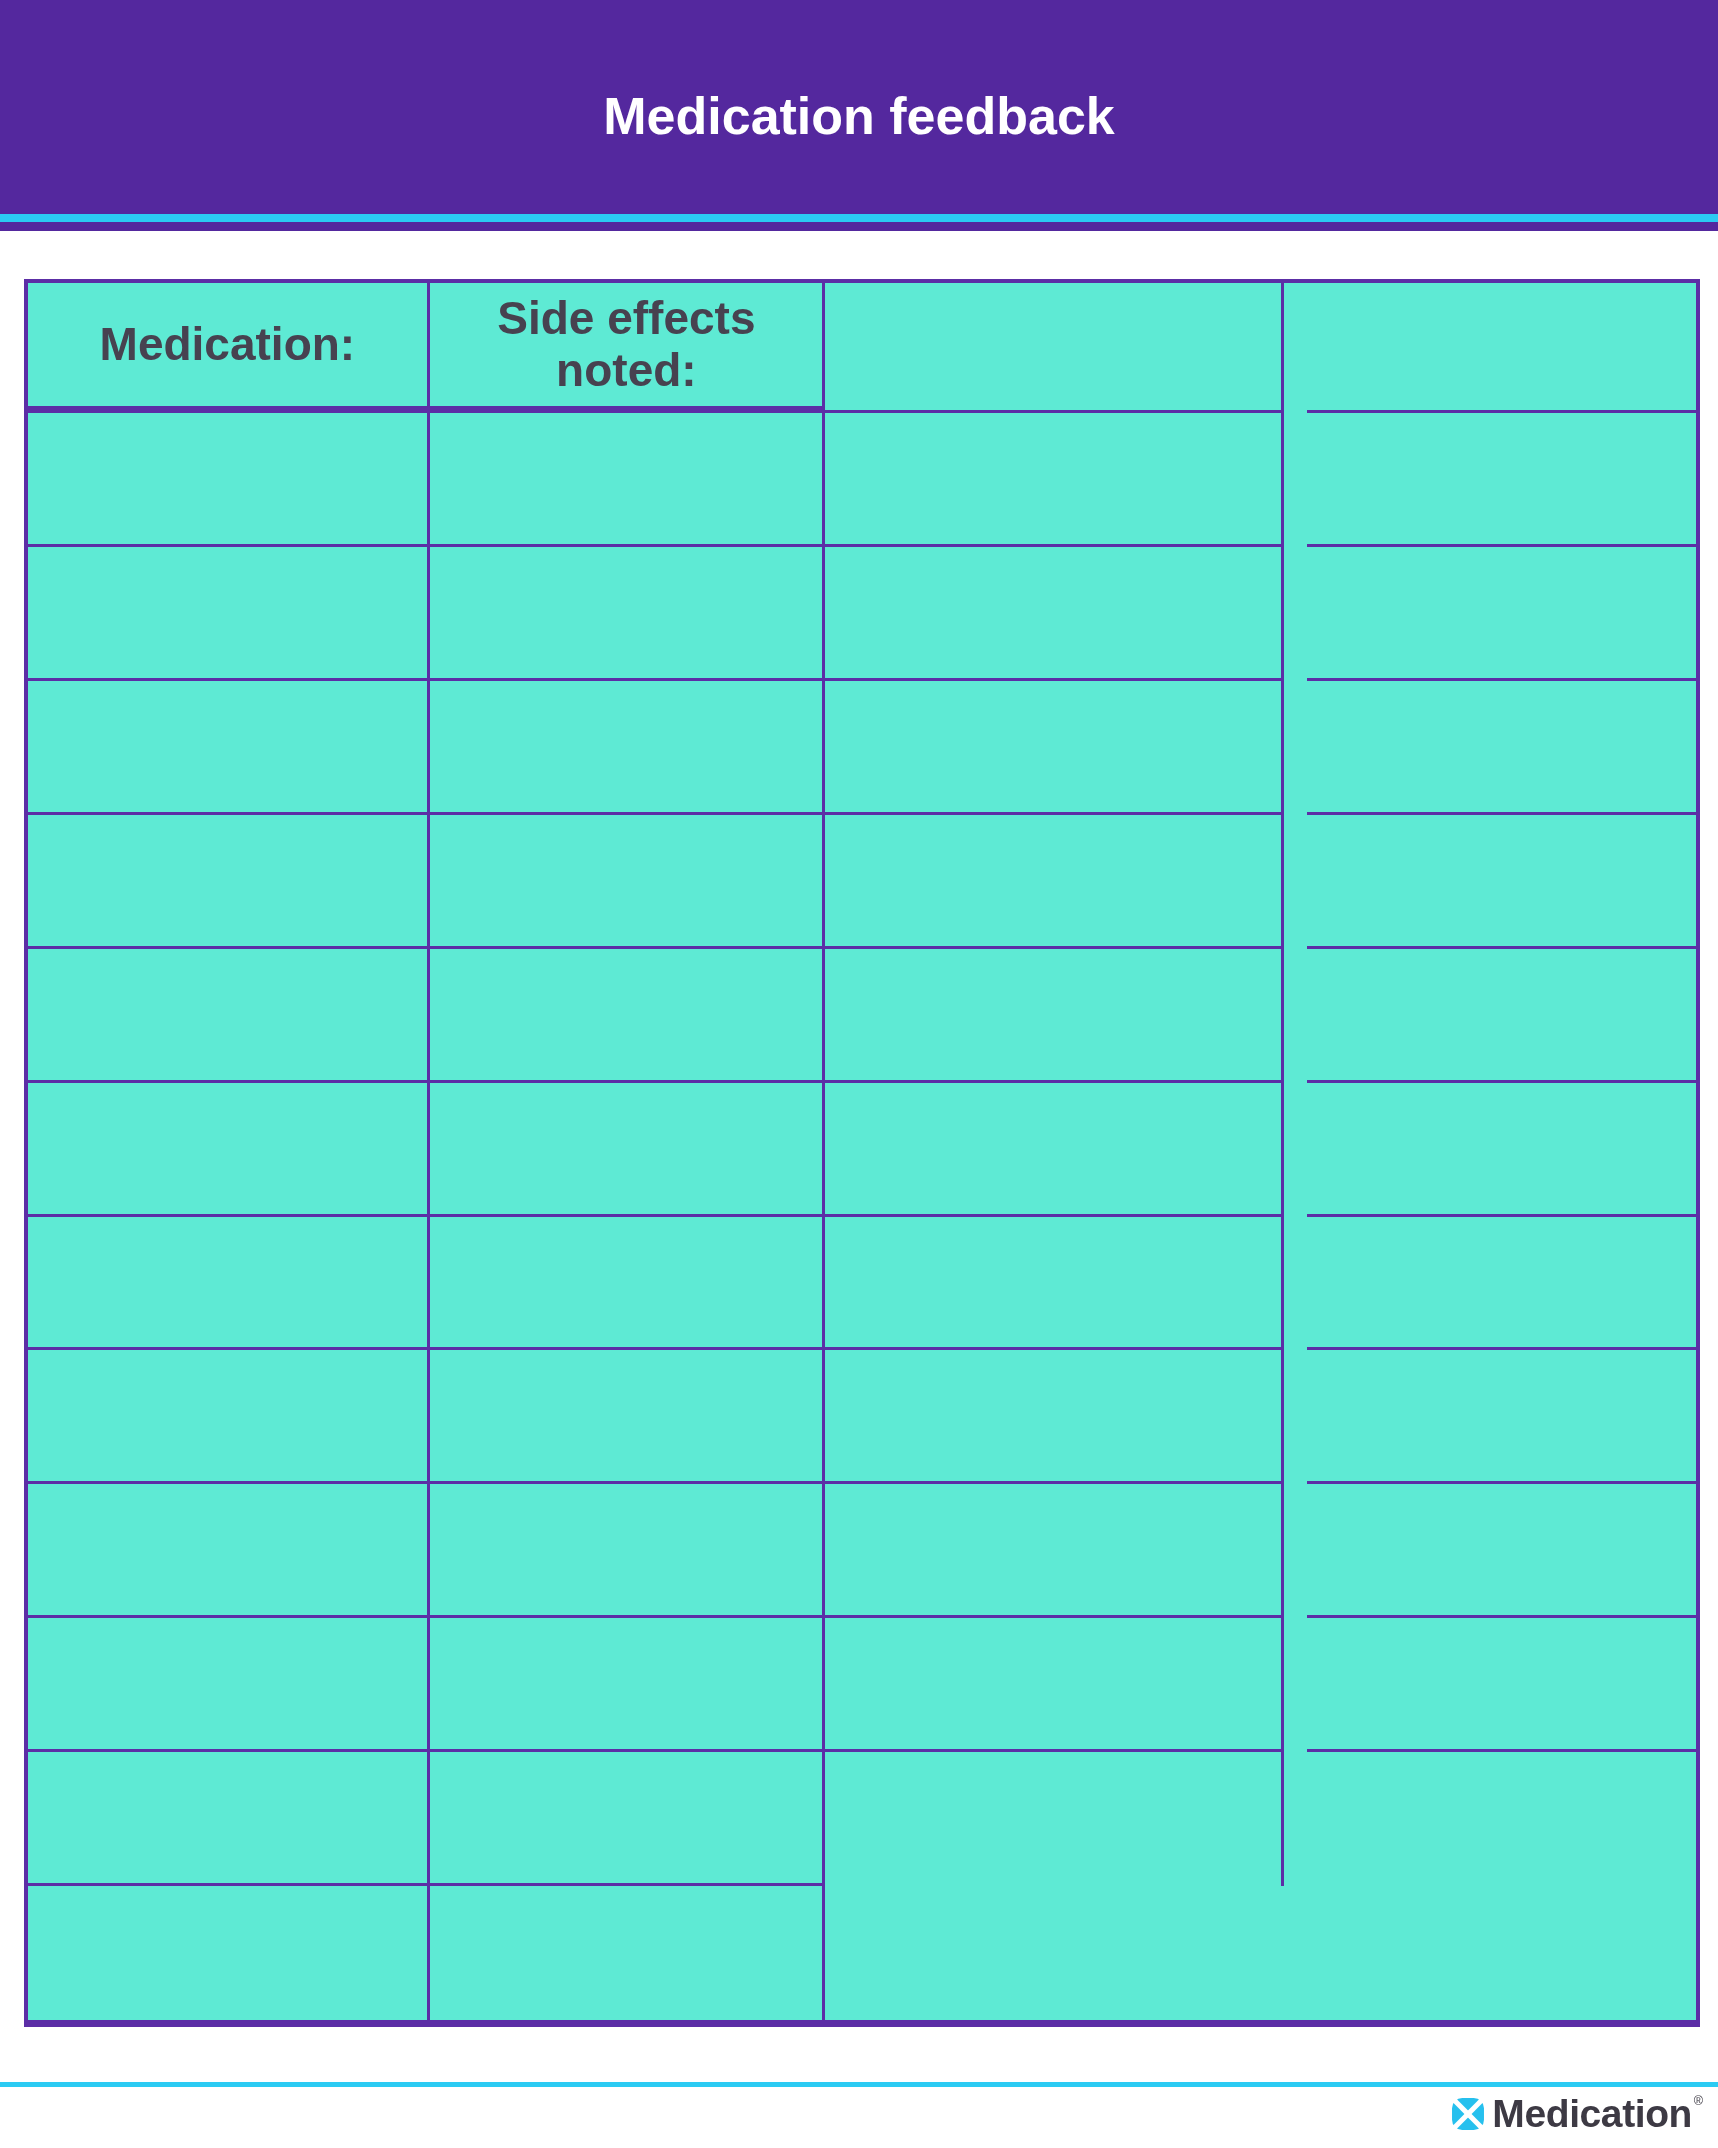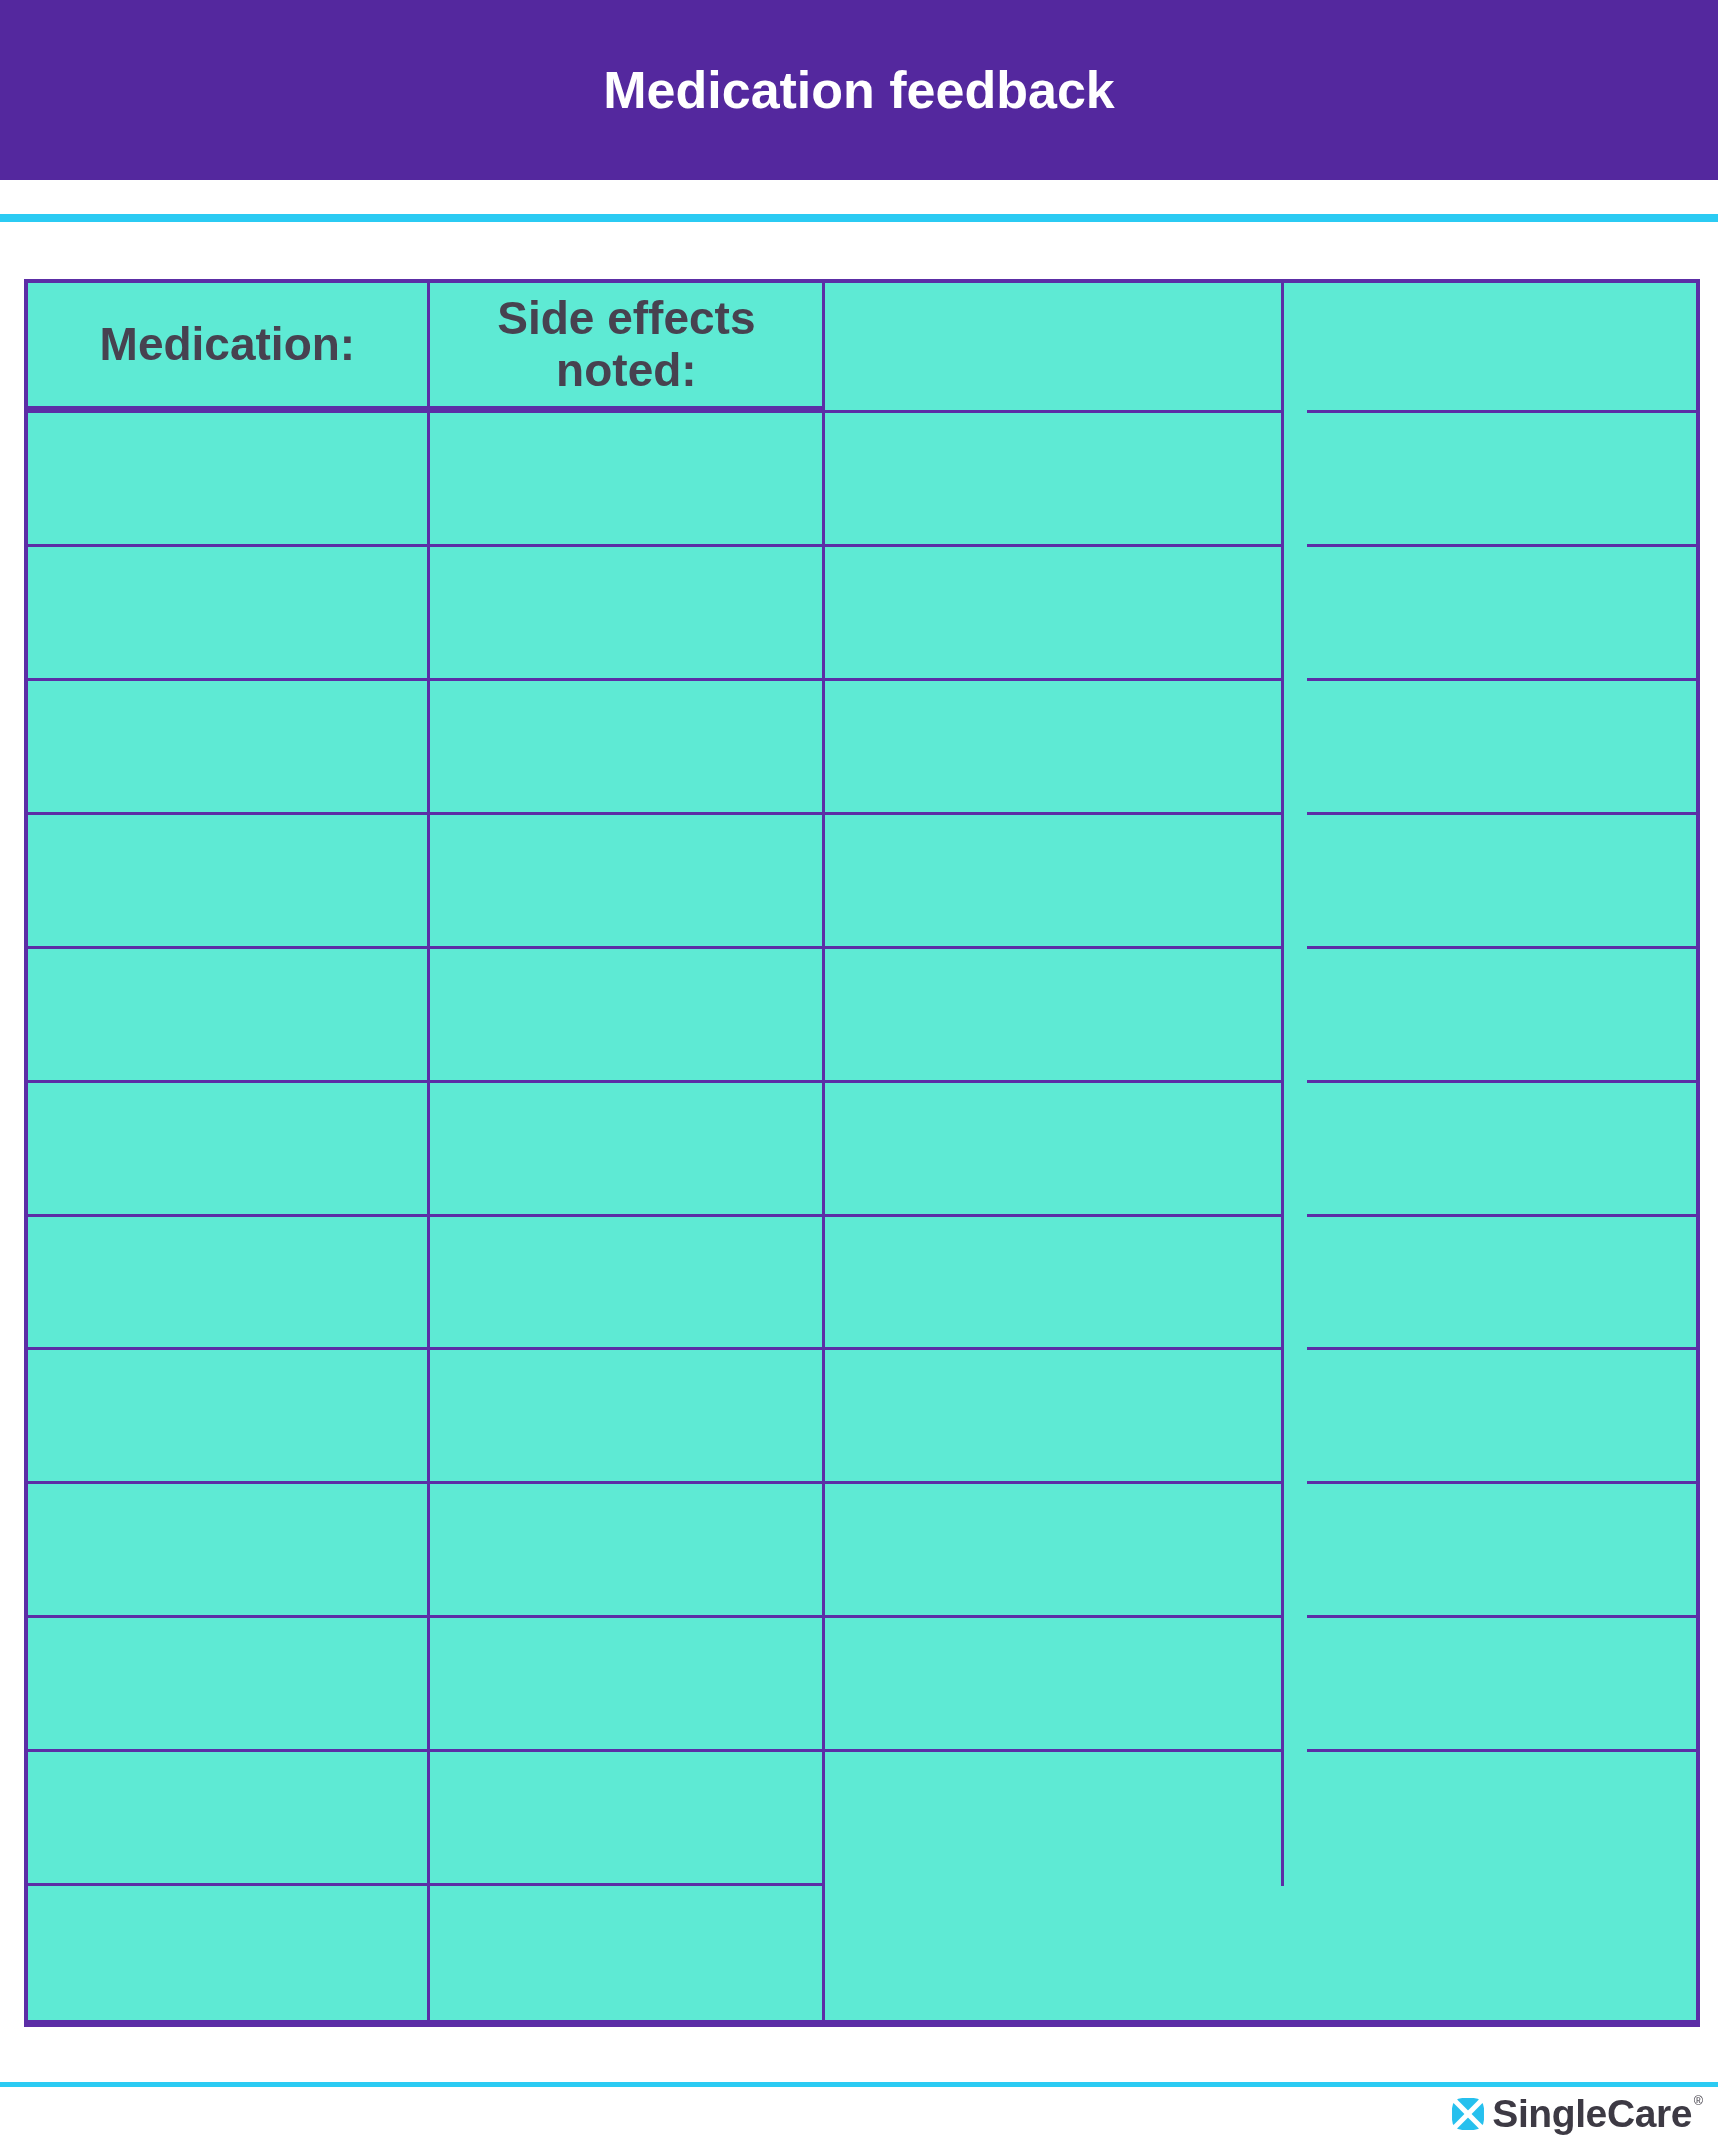--- a/index.html
+++ b/index.html
@@ -14,21 +14,21 @@
   html,body{background:#ffffff;}
   .page{
     position:relative;
     width:1718px;height:2148px;
     background:#ffffff;
     overflow:hidden;
     font-family:"Liberation Sans","DejaVu Sans",sans-serif;
   }
   
   .band{
-    position:absolute;top:0;left:0;width:1718px;height:180px;
+    position:absolute;top:0;left:0;width:1718px;height:231px;
     background:var(--band-purple);
     display:flex;align-items:center;justify-content:center;
   }
   .title{
     color:#ffffff;
     font-size:52px;
     font-weight:700;
     letter-spacing:0px;
   }
   .top-accent{
@@ -152,19 +152,19 @@
 
   <div class="footer-accent"></div>
 
   <footer>
     <span class="logo">
       <svg width="34" height="34" viewBox="0 0 100 100" aria-hidden="true">
         <rect x="3" y="3" width="94" height="94" rx="30" fill="#26C0EE"></rect>
         <rect x="42.5" y="-25" width="15" height="150" fill="#ffffff" transform="rotate(45 50 50)"></rect>
         <rect x="42.5" y="-25" width="15" height="150" fill="#ffffff" transform="rotate(-45 50 50)"></rect>
       </svg>
-      <span class="brand">SingleCare</span>
+      <span class="brand">Medication</span>
       <span class="reg">®</span>
     </span>
   </footer>
 
 </div>
 
 
 </body></html>

